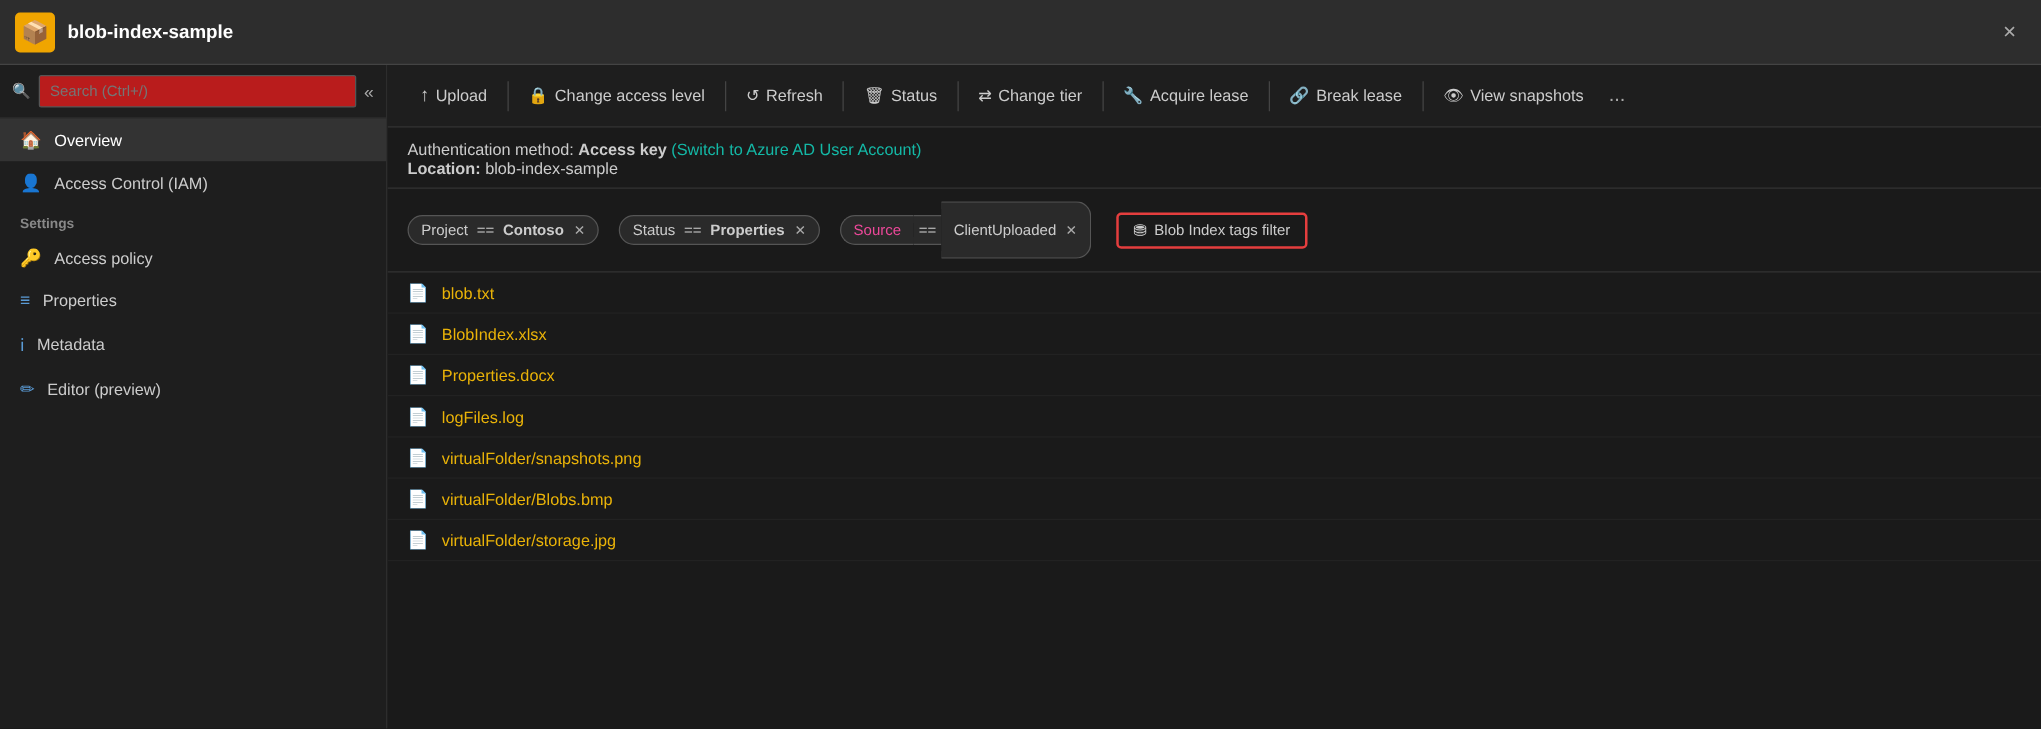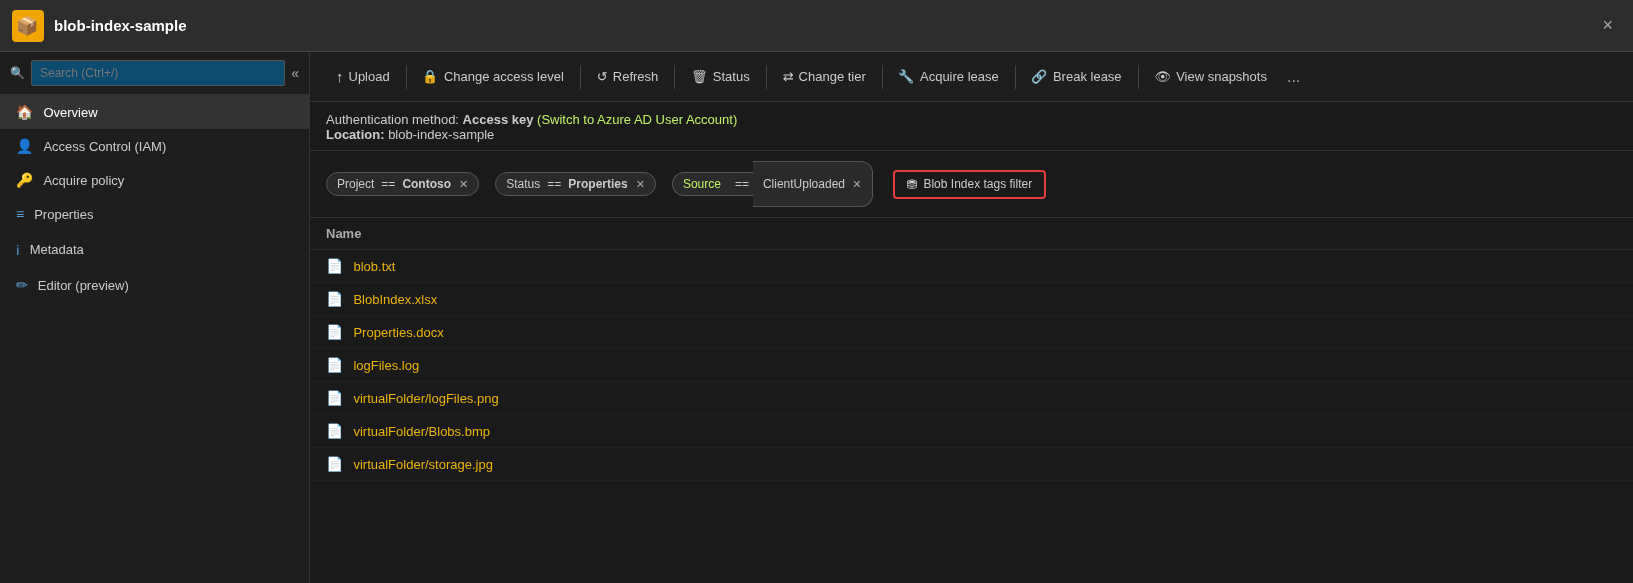--- a/index.html
+++ b/index.html
@@ -47,21 +47,21 @@
       flex-shrink: 0;
     }
     .sidebar-search {
       padding: 8px 10px;
       border-bottom: 1px solid #333;
       display: flex;
       align-items: center;
       gap: 6px;
     }
     .sidebar-search input {
-      background: #0c4a6e;
+      background: #b91c1c;
       border: 1px solid #555;
       color: #ccc;
       padding: 5px 8px;
       border-radius: 2px;
       font-size: 12px;
       flex: 1;
     }
     .collapse-btn { color: #aaa; font-size: 14px; cursor: pointer; }
     .sidebar-nav { flex: 1; overflow-y: auto; }
     .sidebar-item {
@@ -156,21 +156,21 @@
     .filter-source {
       display: flex;
       align-items: center;
       gap: 0;
     }
     .filter-source .src-key {
       border: 1px solid #555;
       border-right: none;
       border-radius: 12px 0 0 12px;
       padding: 4px 10px;
-      color: #bef264;
+      color: #ec4899;
       font-size: 12px;
       background: #2a2a2a;
     }
     .filter-source .eq-sign {
       border-top: 1px solid #555;
       border-bottom: 1px solid #555;
       padding: 4px 4px;
       color: #ccc;
       font-size: 12px;
       background: #2a2a2a;
@@ -243,23 +243,24 @@
     </div>
     <div class="sidebar-nav">
       <div class="sidebar-item active">
         <span class="item-icon">🏠</span>
         <span>Overview</span>
       </div>
       <div class="sidebar-item">
         <span class="item-icon">👤</span>
         <span>Access Control (IAM)</span>
       </div>
+      <div class="sidebar-section-label">Settings</div>
       <div class="sidebar-item">
         <span class="item-icon" style="color:#f0a500;">🔑</span>
-        <span>Acquire policy</span>
+        <span>Access policy</span>
       </div>
       <div class="sidebar-item">
         <span class="item-icon" style="color:#5b9bd5;">≡</span>
         <span>Properties</span>
       </div>
       <div class="sidebar-item">
         <span class="item-icon" style="color:#5b9bd5;">ℹ</span>
         <span>Metadata</span>
       </div>
       <div class="sidebar-item">
@@ -310,21 +311,21 @@
       <button class="toolbar-btn">
         <span class="btn-icon">👁</span>
         <span>View snapshots</span>
       </button>
       <span class="more-btn">...</span>
     </div>
 
     <div class="auth-info">
       <span>Authentication method:</span>
       <strong>Access key</strong>
-      <a href="#" style="color:#bef264;text-align:center;">(Switch to Azure AD User Account)</a>
+      <a href="#" style="color:#14b8a6;text-align:center;">(Switch to Azure AD User Account)</a>
       <br>
       <strong>Location:</strong>
       <span>blob-index-sample</span>
     </div>
 
     <div class="filter-bar">
 
       <div class="filter-tag">
         <span>Project</span>
         <span style="margin:0 3px;">==</span>
@@ -348,40 +349,39 @@
         </span>
       </div>
 
       <button class="filter-index-btn">
         <span style="font-size:13px;">⛃</span>
         <span>Blob Index tags filter</span>
       </button>
     </div>
 
     <div class="file-list">
-      <div class="file-list-header">Name</div>
       <div class="file-row">
         <span class="file-icon">📄</span>
         <span class="file-name">blob.txt</span>
       </div>
       <div class="file-row">
         <span class="file-icon">📄</span>
         <span class="file-name">BlobIndex.xlsx</span>
       </div>
       <div class="file-row">
         <span class="file-icon">📄</span>
         <span class="file-name">Properties.docx</span>
       </div>
       <div class="file-row">
         <span class="file-icon">📄</span>
         <span class="file-name">logFiles.log</span>
       </div>
       <div class="file-row">
         <span class="file-icon">📄</span>
-        <span class="file-name">virtualFolder/logFiles.png</span>
+        <span class="file-name">virtualFolder/snapshots.png</span>
       </div>
       <div class="file-row">
         <span class="file-icon">📄</span>
         <span class="file-name">virtualFolder/Blobs.bmp</span>
       </div>
       <div class="file-row">
         <span class="file-icon">📄</span>
         <span class="file-name">virtualFolder/storage.jpg</span>
       </div>
     </div>

